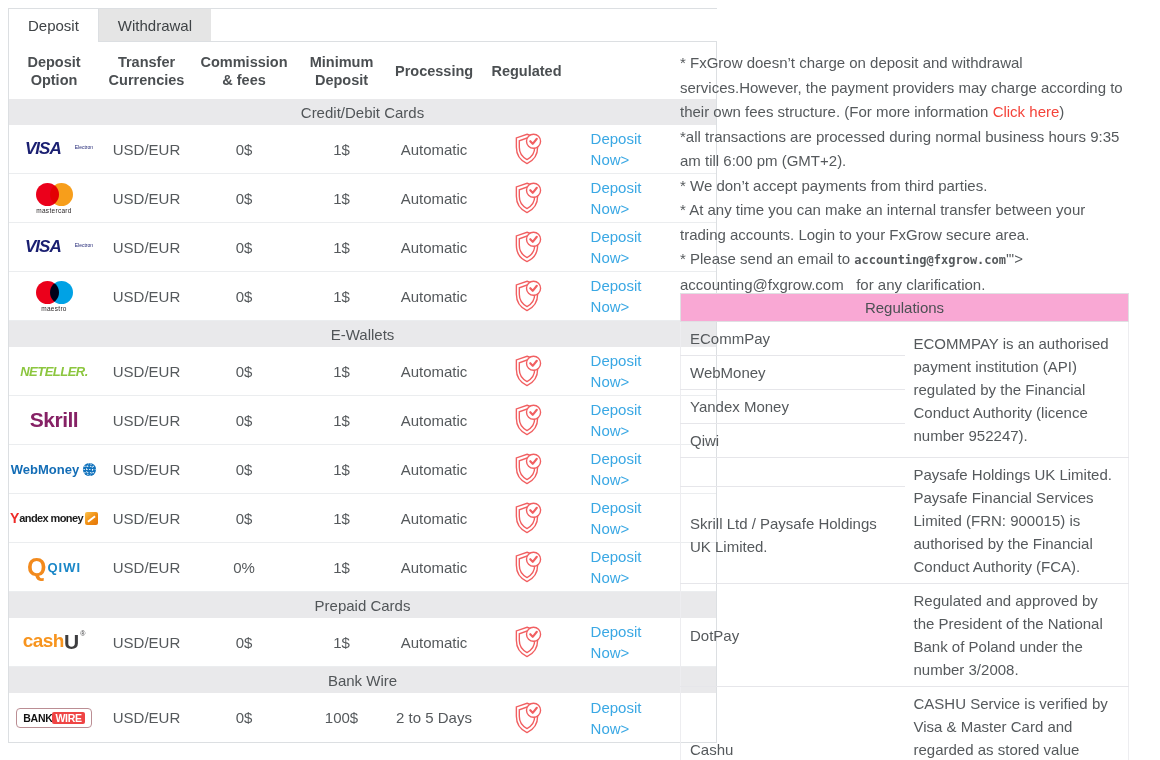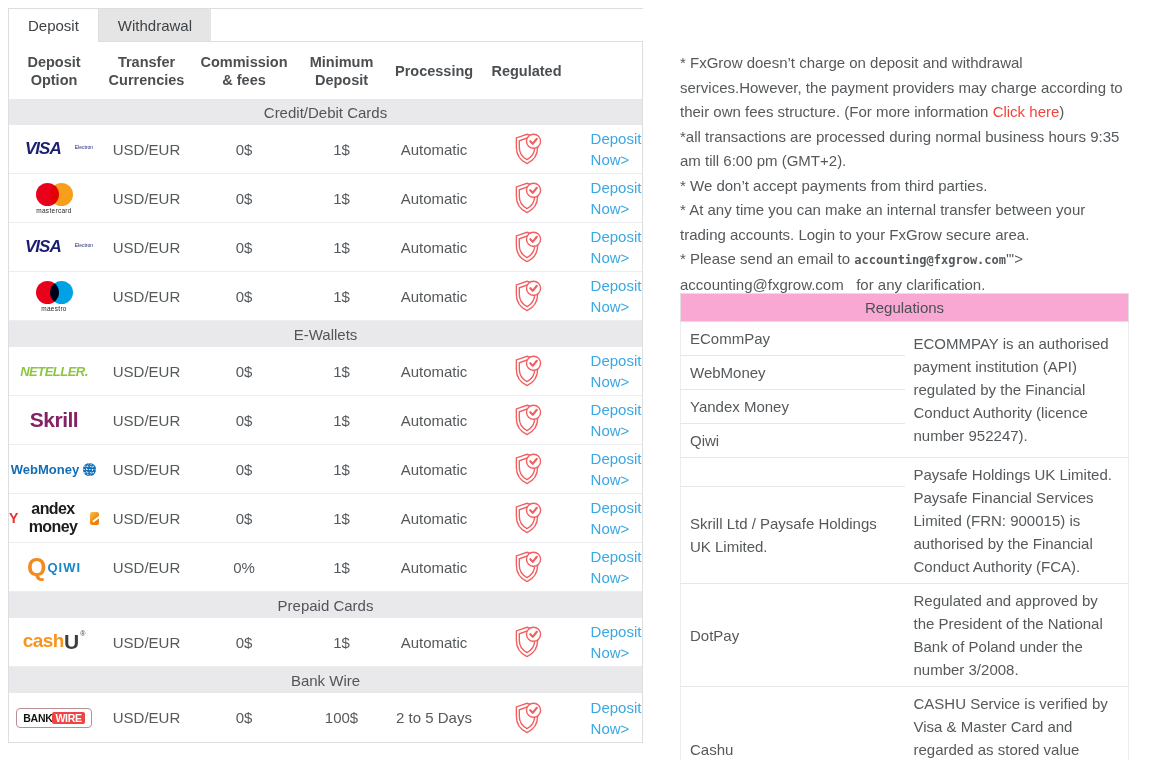--- a/index.html
+++ b/index.html
@@ -5,21 +5,21 @@
   * { box-sizing: border-box; margin: 0; padding: 0; }
   html,body { width:1160px; height:760px; background:#fff;
     font-family:"Liberation Sans", sans-serif; color:#55595c; overflow:hidden; }
 
   :root {
     --border:#dcdfe2; --row-border:#ebedef; --section-bg:#e9e9eb;
     --blue:#3aa8e4; --red:#f4433a; --shield:#f15f61; --text:#55595c;
   }
 
   
-  .left-panel { position:absolute; left:8px; top:8px; width:635px;border-radius:12px; }
+  .left-panel { position:absolute; left:8px; top:8px; width:709px;border-radius:12px; }
   .tabs { display:flex; border-top:1px solid var(--border); border-bottom:1px solid var(--border); }
   .tab { padding:8px 19px 7px; font-size:15px; color:#3f4346; cursor:pointer; background:#e5e5e5; }
   .tab.active { border-left:1px solid var(--border); border-right:1px solid var(--border);
     margin-bottom:-1px; background:#fff; position:relative; z-index:2; }
   .table-box { border-left:1px solid var(--border); border-right:1px solid var(--border);
     border-bottom:1px solid var(--border); background:#fff; }
 
   .trow { display:grid; grid-template-columns:90px 95px 100px 95px 90px 95px 78px;
     align-items:center; }
   .thead { min-height:57px; }
@@ -51,21 +51,21 @@
   .mc1 { background:#eb001b; } .mc2 { background:#f79e1b; }
   .ms1 { background:#eb001b; } .ms2 { background:#00a2e5; }
 
   .lg-neteller { color:#8cc63f; font-weight:800; font-style:italic; font-size:13px;
     letter-spacing:-.5px; }
   .lg-skrill { color:#862165; font-weight:800; font-size:21px; letter-spacing:-.5px; }
   .lg-wm { display:flex; align-items:center; gap:3px; }
   .lg-wm .wmt { color:#136db6; font-weight:700; font-size:13px; }
   .lg-ym { display:flex; align-items:center; }
   .lg-ym .y { color:#ee2c29; font-weight:700; font-size:14px; }
-  .lg-ym .rest { color:#1b1b1b; font-weight:600; font-size:16px; letter-spacing:-.6px; }
+  .lg-ym .rest { color:#1b1b1b; font-weight:600; font-size:11px; letter-spacing:-.6px; }
   .lg-ym .ic { width:13px; height:13px; margin-left:2px; border-radius:2px;
     background:linear-gradient(135deg,#fcc24c 0%,#ef8c11 55%,#e4760a 100%); position:relative; }
   .lg-ym .ic::after { content:""; position:absolute; left:2px; top:6px; width:9px; height:2px;
     background:#fff; transform:rotate(-38deg); }
   .lg-qiwi { display:flex; align-items:center; }
   .lg-qiwi .q { color:#f28a1d; font-weight:700; font-size:25px; line-height:24px; }
   .lg-qiwi .qt { color:#1a87c8; font-weight:700; font-size:13px; letter-spacing:1px; margin-left:1px; }
   .lg-cashu { display:flex; align-items:flex-start; }
   .lg-cashu .c1 { color:#f7941e; font-weight:700; font-size:19px; letter-spacing:-.5px; }
   .lg-cashu .c2 { color:#3d3d3f; font-weight:700; font-size:21px; }

